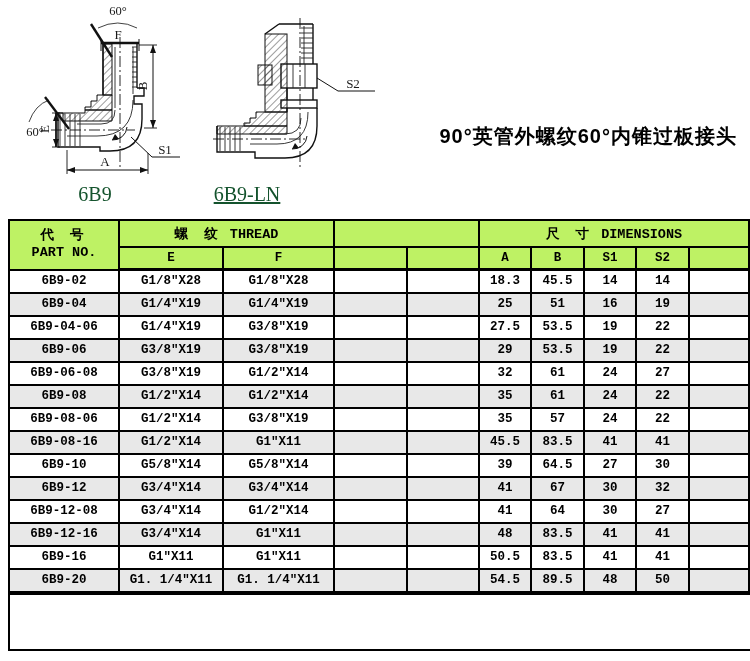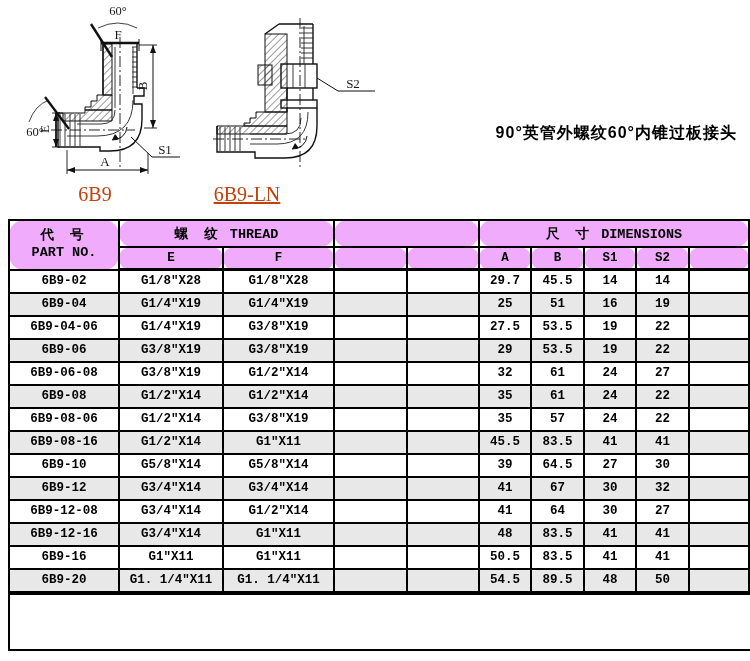--- a/index.html
+++ b/index.html
@@ -6,39 +6,39 @@
   body{
     width:750px;height:661px;position:relative;background:#ffffff;
     font-family:"Liberation Sans", sans-serif;color:#000;
     -webkit-font-smoothing:none;
   }
   .abs{position:absolute;}
   
   svg text{font-family:"Liberation Serif", serif;fill:#1a1a1a;}
   .caption{
     position:absolute;top:183px;height:22px;text-align:center;
-    font-family:"Liberation Serif", serif;font-size:20px;color:#c2410c;
+    font-family:"Liberation Serif", serif;font-size:20px;color:#14532d;
   }
   
   .title-block{position:absolute;top:123px;right:13px;width:340px;text-align:right;}
-  .title-cn{font-size:16px;font-weight:bold;letter-spacing:1px;white-space:nowrap;}
+  .title-cn{font-size:20px;font-weight:bold;letter-spacing:1px;white-space:nowrap;}
   .title-en{font-size:14.5px;font-weight:bold;margin-top:7px;white-space:nowrap;
     font-family:"Liberation Mono", monospace;letter-spacing:0px;}
   
   .spec-table{
     position:absolute;left:8px;top:219px;width:740px;
     border-collapse:collapse;table-layout:fixed;
     font-family:"Liberation Mono", "DejaVu Sans Mono", monospace;
     font-weight:bold;font-size:12.5px;
   }
   .spec-table th,.spec-table td{
     border:2px solid #000;text-align:center;vertical-align:middle;
     padding:0;overflow:hidden;white-space:nowrap;
   }
-  .spec-table thead th{background:#f0abfc;border-radius:15px;}
+  .spec-table thead th{background:#bef264;}
   .spec-table thead tr.hdr1 th{height:25px;font-size:13.5px;}
   .spec-table thead tr.hdr2 th{height:20px;border-bottom:3px solid #000;}
   .spec-table thead th.partcol{font-size:13px;line-height:1.25;}
   .spec-table tbody tr{height:23px;}
   .spec-table tbody tr.alt td{background:#e8e8e8;}
   .cn{letter-spacing:4px;}
   
   .note-box{
     position:absolute;left:8px;top:593px;width:736px;height:53px;
     border:2px solid #000;background:#fff;padding:1px 0 0 4px;
@@ -232,21 +232,21 @@
       <th></th>
     </tr>
   </thead>
   <tbody>
       <tr>
         <td>6B9-02</td>
         <td>G1/8″X28</td>
         <td>G1/8″X28</td>
         <td></td>
         <td></td>
-        <td>29.7</td>
+        <td>18.3</td>
         <td>45.5</td>
         <td>14</td>
         <td>14</td>
         <td></td>
       </tr>
       <tr class="alt">
         <td>6B9-04</td>
         <td>G1/4″X19</td>
         <td>G1/4″X19</td>
         <td></td>

